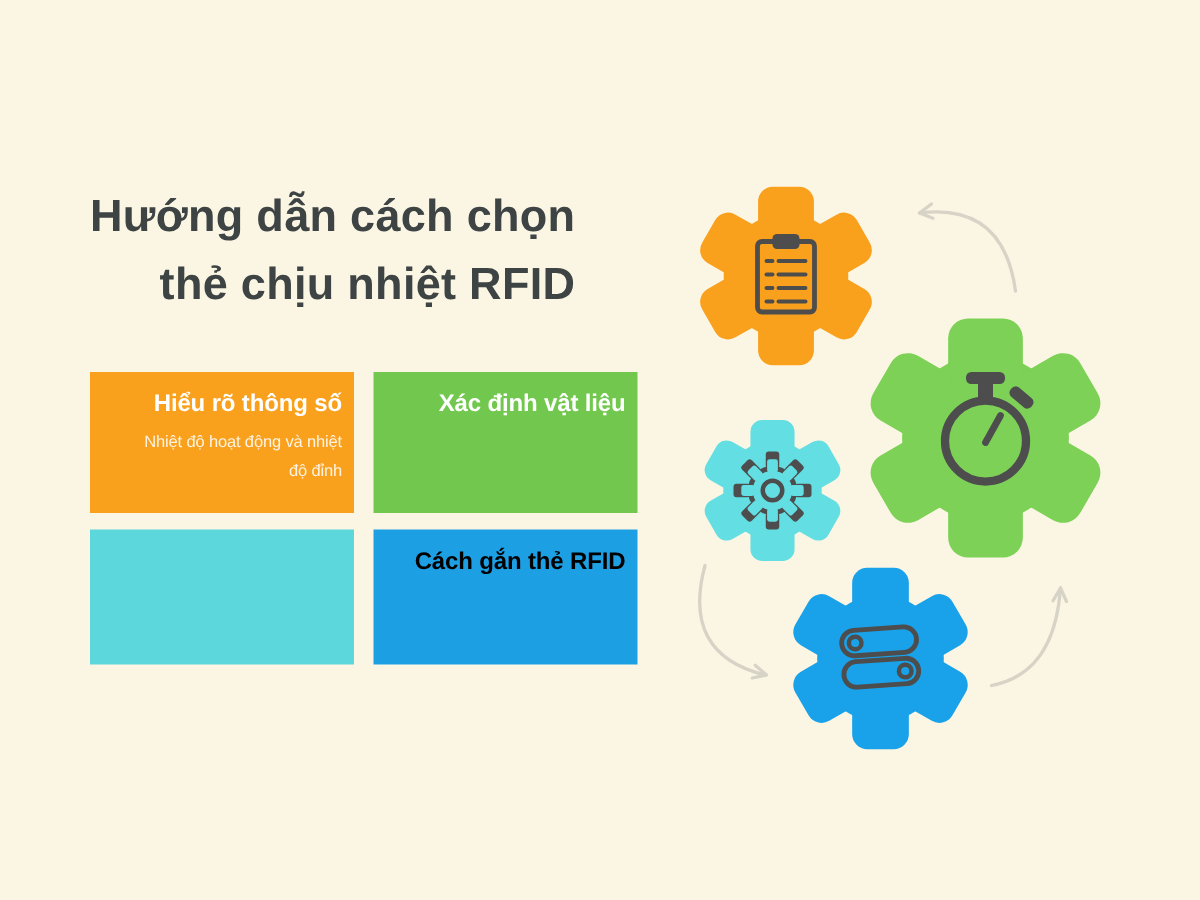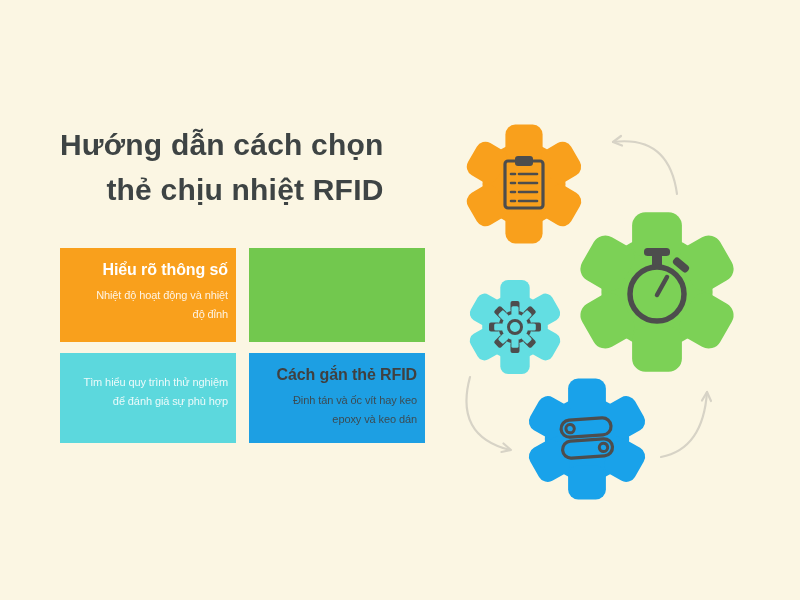--- a/index.html
+++ b/index.html
@@ -24,31 +24,28 @@
   <h1 class="title" style="color: rgb(62, 68, 68);">Hướng dẫn cách chọn
 thẻ chịu nhiệt RFID</h1>
 
   <div class="card c1" style="background: rgb(249, 160, 28); color: rgb(255, 255, 255);">
     <div class="card-title">Hiểu rõ thông số</div>
     <div class="card-desc">Nhiệt độ hoạt động và nhiệt
 độ đỉnh</div>
   </div>
 
   <div class="card c2" style="background: rgb(114, 200, 78); color: rgb(255, 255, 255);">
+    <div class="card-title">Xác định vật liệu</div>
   </div>
 
   <div class="card c3" style="background: rgb(92, 216, 221); color: rgb(255, 255, 255);">
-    <div class="card-desc">Tìm hiểu quy trình thử nghiệm
-để đánh giá sự phù hợp</div>
   </div>
 
-  <div class="card c4" style="background: rgb(29, 159, 227); color: #404040;">
+  <div class="card c4" style="background: rgb(29, 159, 227); color: #000000;">
     <div class="card-title">Cách gắn thẻ RFID</div>
-    <div class="card-desc">Đinh tán và ốc vít hay keo
-epoxy và keo dán</div>
   </div>
 
   <svg class="gear-cluster" viewBox="0 0 360 420" xmlns="http://www.w3.org/2000/svg">
     <defs>
       <symbol id="gear" viewBox="0 0 100 100">
         <circle cx="50" cy="50" r="33.5"></circle>
         <rect x="35" y="2" width="30" height="27" rx="8"></rect>
         <rect x="35" y="2" width="30" height="27" rx="8" transform="rotate(60 50 50)"></rect>
         <rect x="35" y="2" width="30" height="27" rx="8" transform="rotate(120 50 50)"></rect>
         <rect x="35" y="2" width="30" height="27" rx="8" transform="rotate(180 50 50)"></rect>

